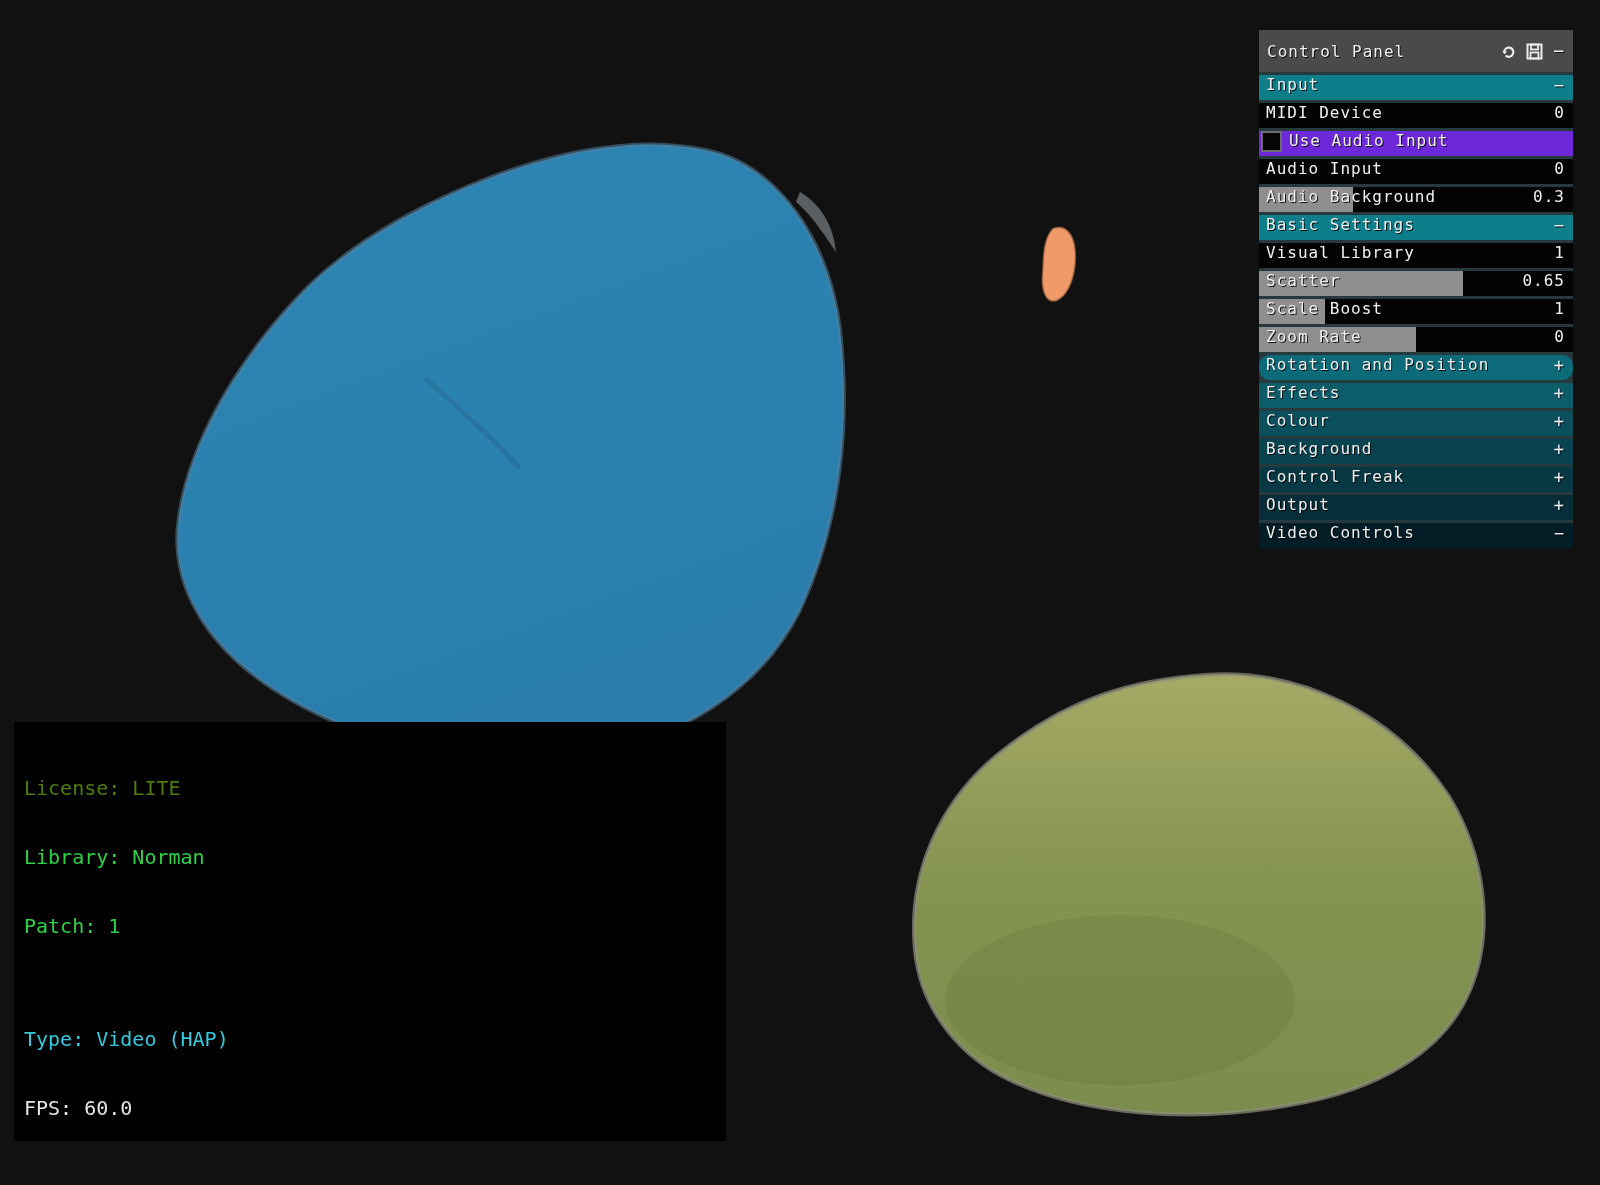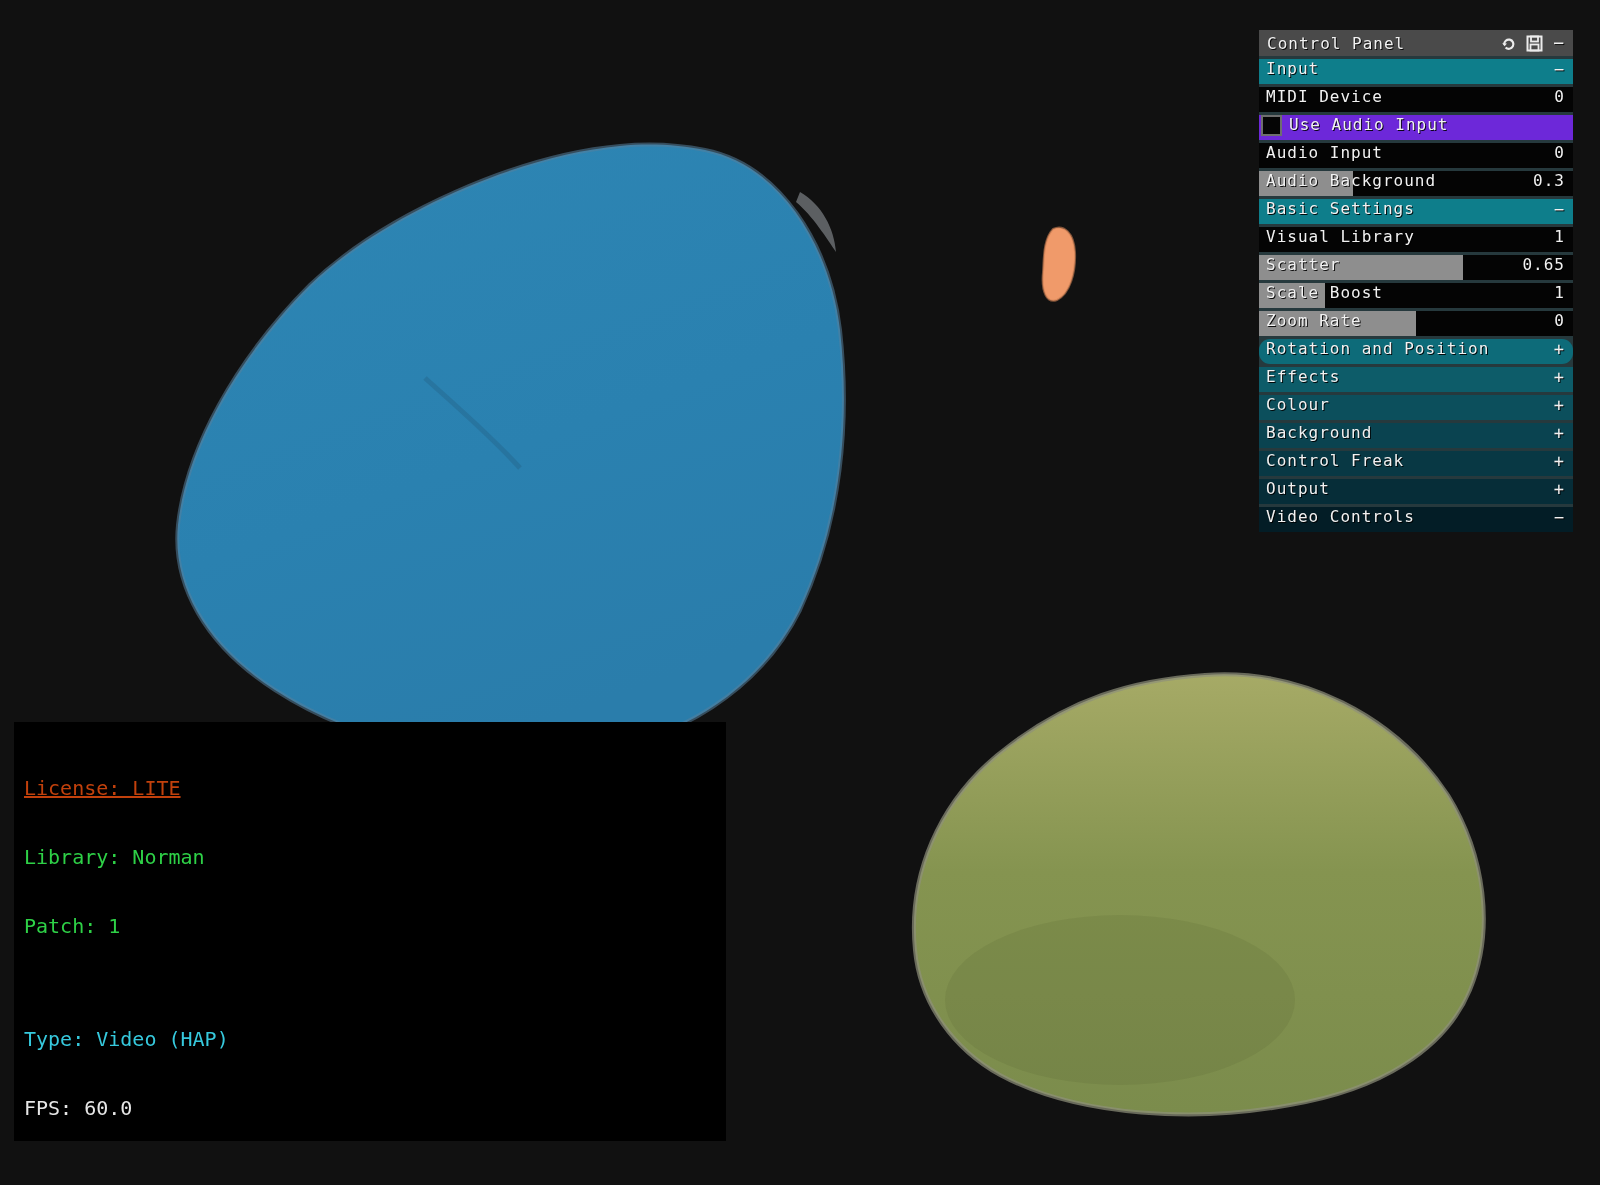--- a/index.html
+++ b/index.html
@@ -11,35 +11,35 @@
   #blob-layer{position:absolute;left:0;top:0;width:1600px;height:1185px;}
 
   
   #info-panel{
     position:absolute;left:14px;top:722px;width:712px;height:419px;
     background:#000;color:#e8e8e8;
     padding:9px 0 0 10px;box-sizing:border-box;
     font-size:20px;line-height:23px;white-space:pre;
   }
   .iline{height:23px;}
-  .c-gold{color:#c2410c;text-decoration:underline;}
+  .c-gold{color:#4d7c0f;}
   .c-green{color:#2ed147;}
   .c-cyan{color:#36c9dd;margin-top:44px;}
   .c-white{color:#e6e6e6;}
 
   
   #control-panel{
     position:absolute;left:1259px;top:30px;width:314px;
     display:flex;flex-direction:column;gap:3px;
     background:#26393d;color:#f2f2f2;font-size:16px;letter-spacing:1px;
     text-shadow:1px 1px 0 rgba(0,0,0,.9);
   }
   .cp-row{height:25px;display:flex;align-items:flex-start;position:relative;box-sizing:border-box;}
   .cp-title{
-    height:26px;background:#4a4a4a;display:flex;align-items:center;
+    height:42px;background:#4a4a4a;display:flex;align-items:center;
     padding:0 8px 0 8px;
   }
   .cp-title .t{flex:1;}
   .cp-title .hicon{margin-left:9px;display:flex;align-items:center;cursor:pointer;}
   .cp-minus{font-size:18px;line-height:18px;margin-left:10px;cursor:pointer;}
   .sec{padding:0 8px 0 7px;}
   .sec .lbl{flex:1;}
   .sec .st{font-size:17px;}
   .s-input,.s-basic{background:#0e7e8b;}
   .s-rot{background:#0d6b79;border-radius:11px;}

